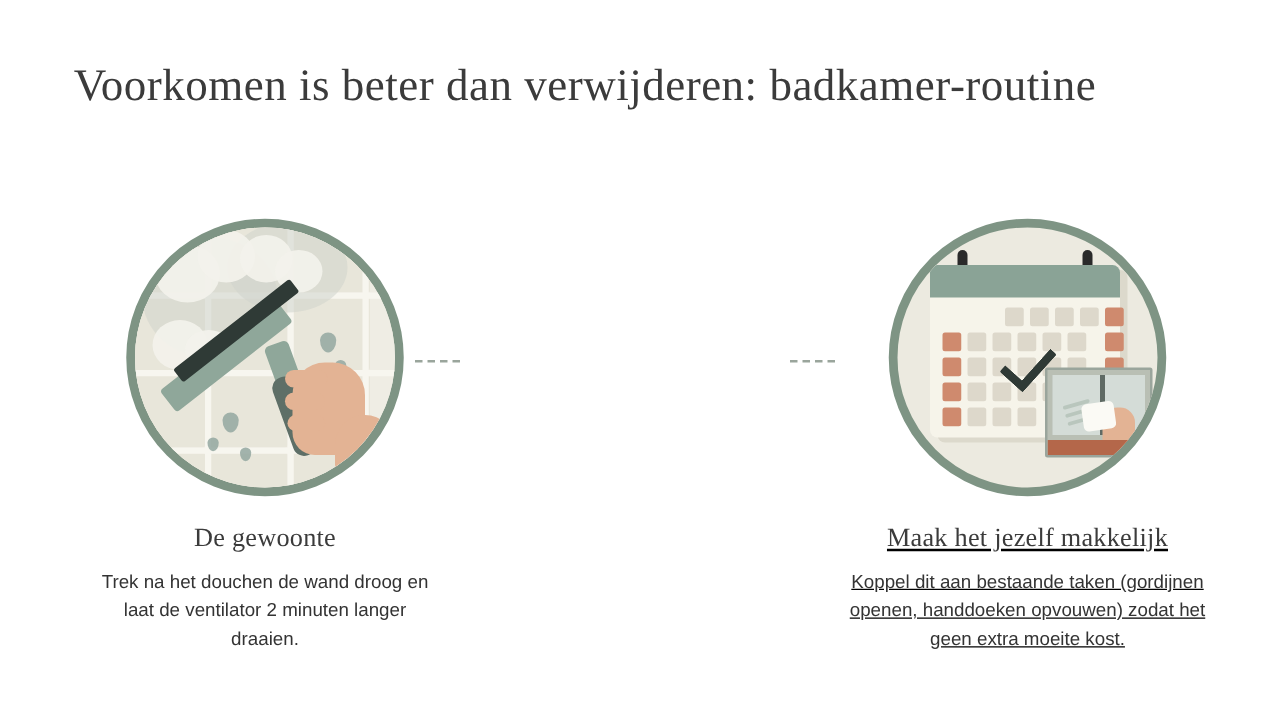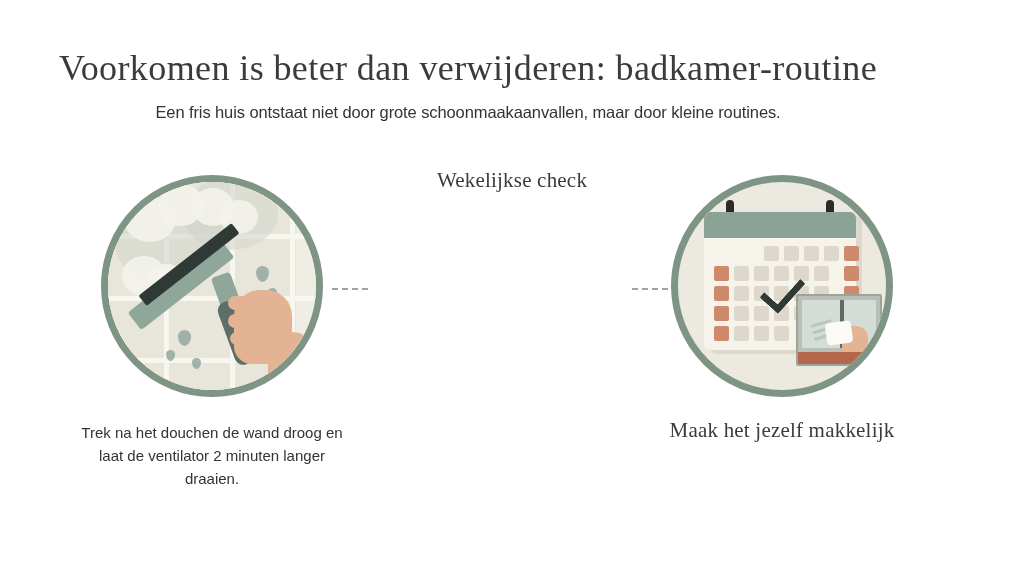--- a/index.html
+++ b/index.html
@@ -57,21 +57,21 @@
     width: 1024px;
     height: 400px;
   }
   .col {
     position: absolute;
     top: 0;
     width: 300px;
   }
   .col-1 { left: 62px; }
   .col-2 { left: 362px; }
-  .col-3 { left: 632px; }
+  .col-3 { left: 672px; text-decoration: underline; }
 
   .circle-wrap {
     position: relative;
     width: 300px;
     height: 250px;
   }
   .circle {
     position: absolute;
     left: 39px;
     top: 15px;
@@ -401,21 +401,20 @@
     transform: rotate(-16deg);
   }
 </style>
 </head>
 <body>
 
 <div class="poster">
 
   <div class="header">
     <h1 class="title">Voorkomen is beter dan verwijderen: badkamer-routine</h1>
-    <p class="subtitle">Een fris huis ontstaat niet door grote schoonmaakaanvallen, maar door kleine routines.</p>
   </div>
 
   <div class="connector c1"></div>
   <div class="connector c2"></div>
 
   <div class="columns">
 
     <div class="col col-1">
       <div class="circle-wrap">
         <div class="circle">
@@ -462,25 +461,25 @@
             <div class="squeegee-handle" style="left:118px; top:118px;"></div>
 
             <div class="hand" style="left:126px; top:108px; width:58px; height:74px;"></div>
             <div class="finger" style="left:120px; top:114px; width:34px; height:14px;"></div>
             <div class="finger" style="left:120px; top:132px; width:32px; height:14px;"></div>
             <div class="finger" style="left:122px; top:150px; width:30px; height:13px;"></div>
             <div class="hand" style="left:160px; top:150px; width:48px; height:56px;"></div>
           </div>
         </div>
       </div>
+      <div class="caption-head">De gewoonte</div>
       <div class="caption-body">Trek na het douchen de wand droog en laat de ventilator 2 minuten langer draaien.</div>
     </div>
 
     <div class="col col-2">
-      <div class="caption-head">Wekelijkse check</div>
     </div>
 
     <div class="col col-3">
       <div class="circle-wrap">
         <div class="circle">
           <div class="cal-ring r1"></div>
           <div class="cal-ring r2"></div>
           <div class="cal-shadow"></div>
           <div class="cal-body"></div>
           <div class="cal-header"></div>
@@ -526,16 +525,17 @@
             <div class="streak" style="left:12px; top:26px; width:22px; height:3px;"></div>
             <div class="streak" style="left:14px; top:33px; width:18px; height:3px;"></div>
             <div class="streak" style="left:16px; top:40px; width:14px; height:3px;"></div>
             <div class="win-hand"></div>
             <div class="cloth"></div>
             <div class="win-sill"></div>
           </div>
         </div>
       </div>
       <div class="caption-head">Maak het jezelf makkelijk</div>
+      <div class="caption-body">Koppel dit aan bestaande taken (gordijnen openen, handdoeken opvouwen) zodat het geen extra moeite kost.</div>
     </div>
 
   </div>
 </div>
 
 </body></html>

